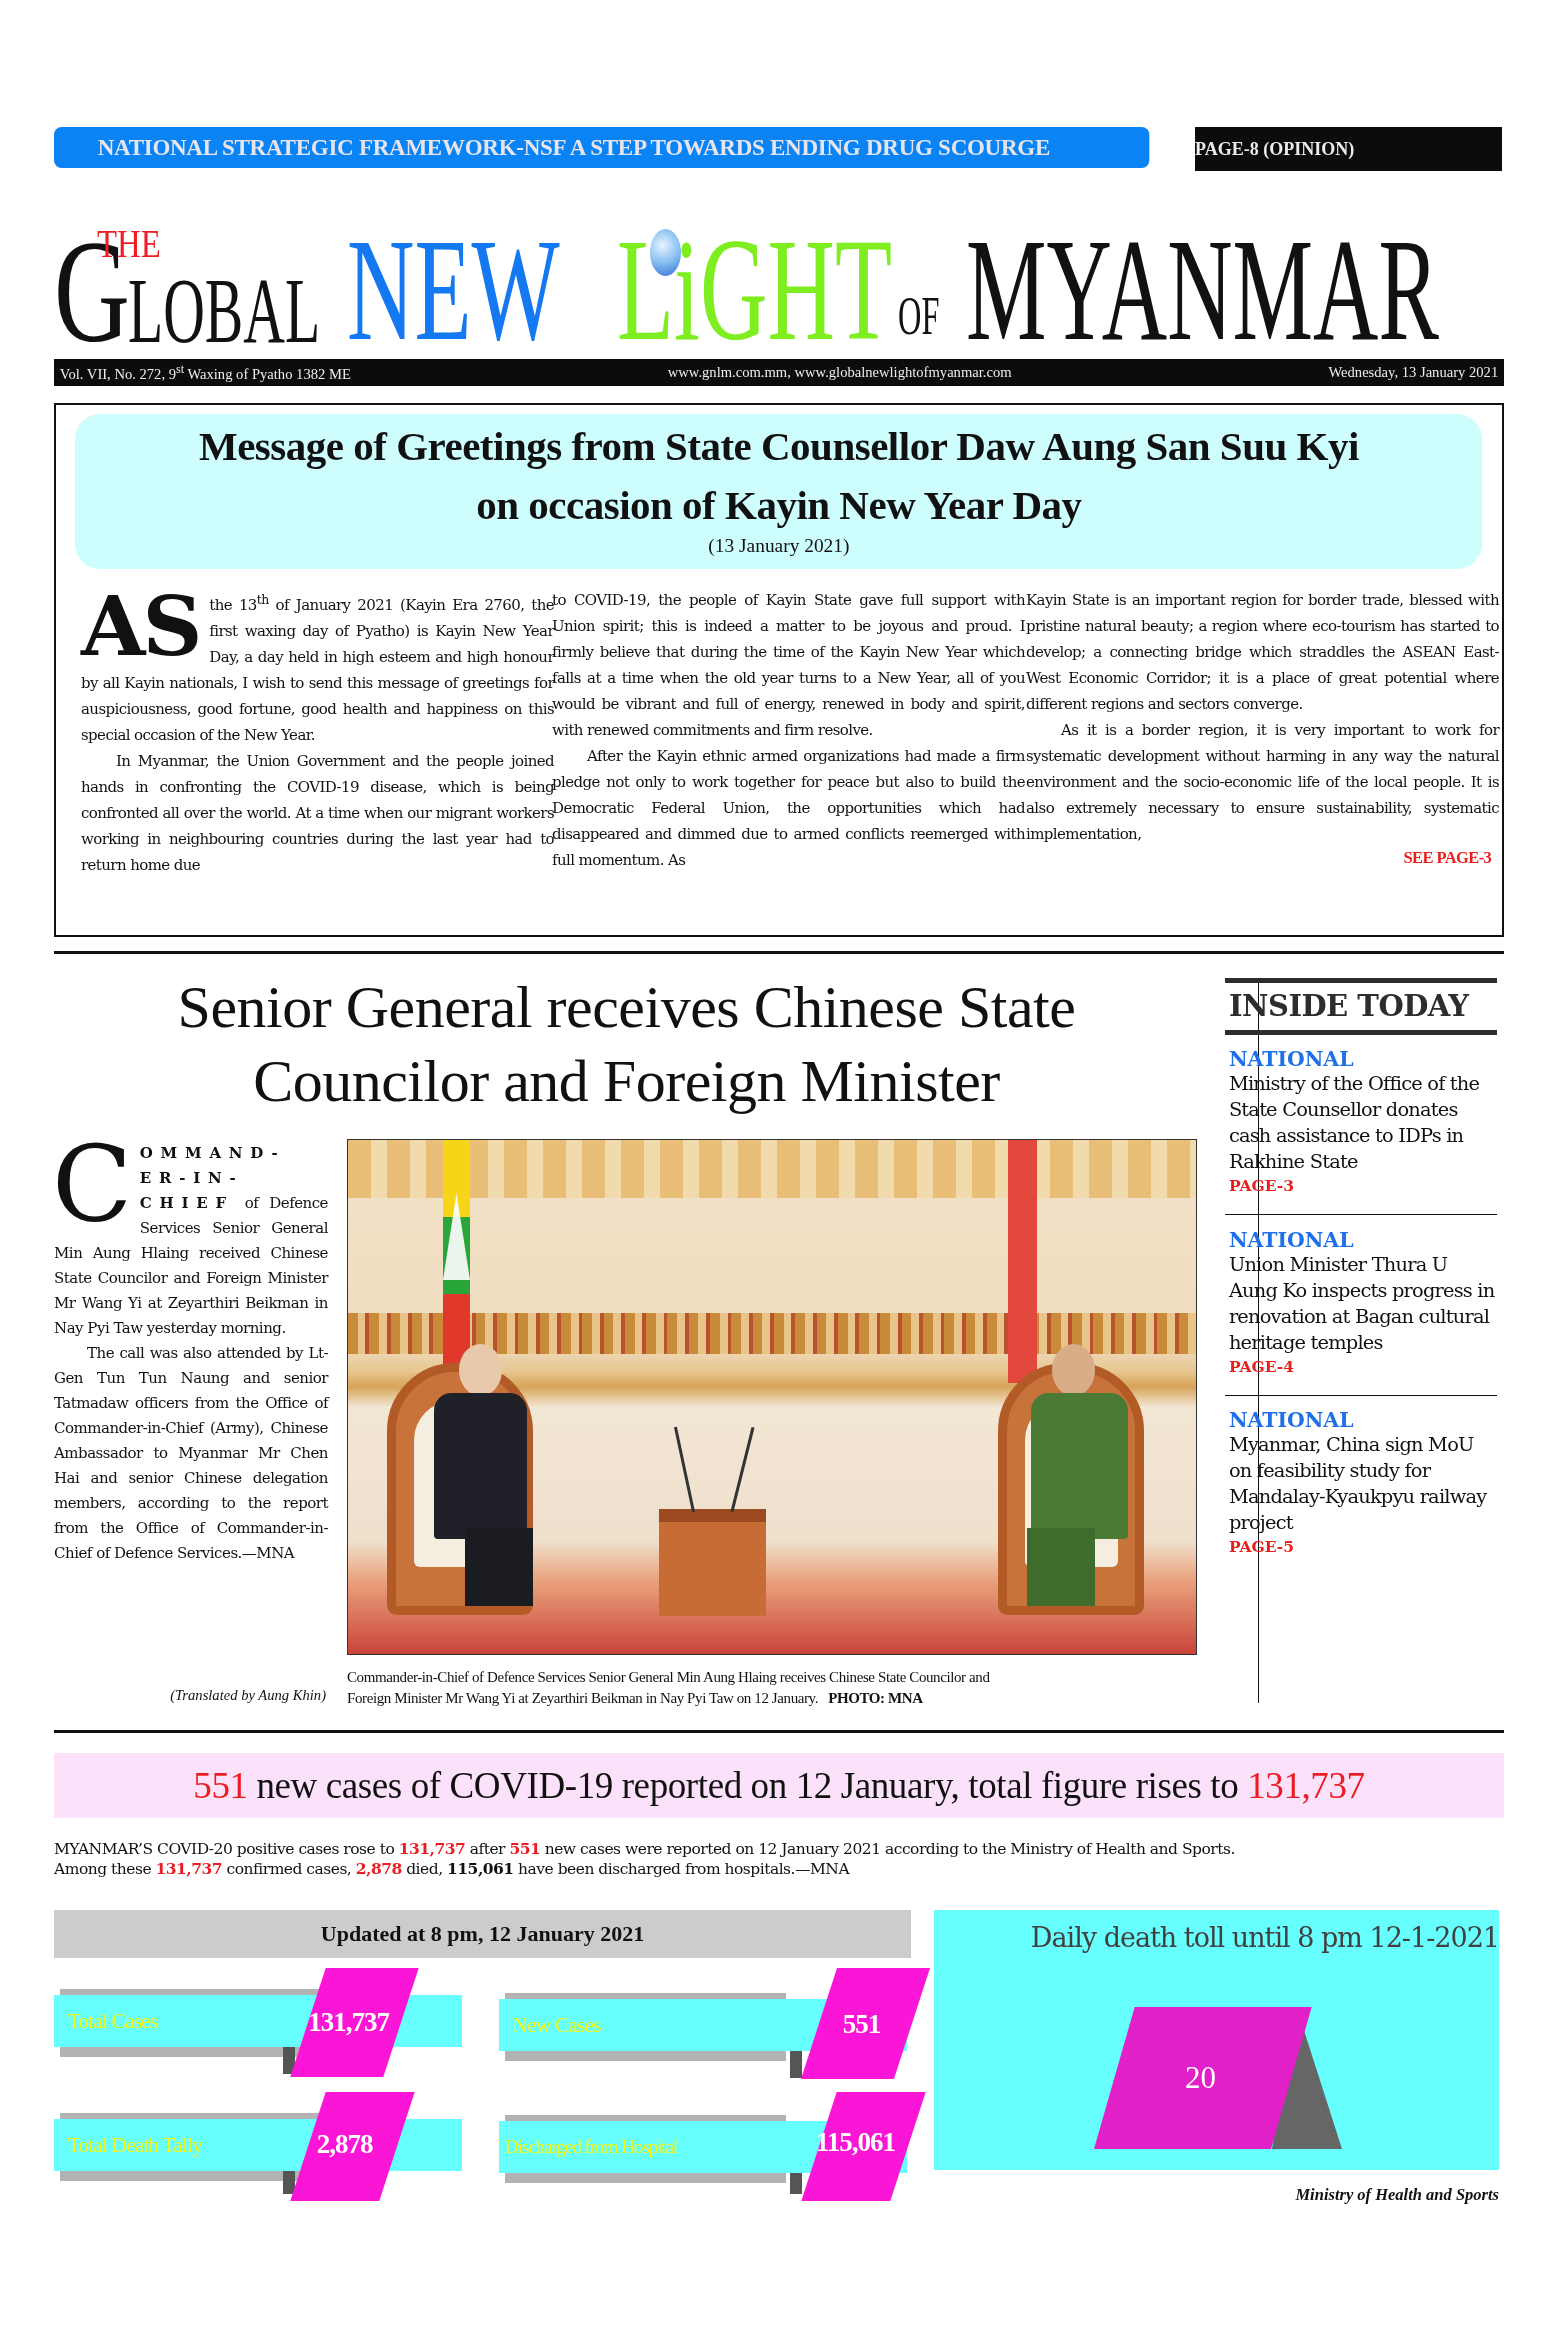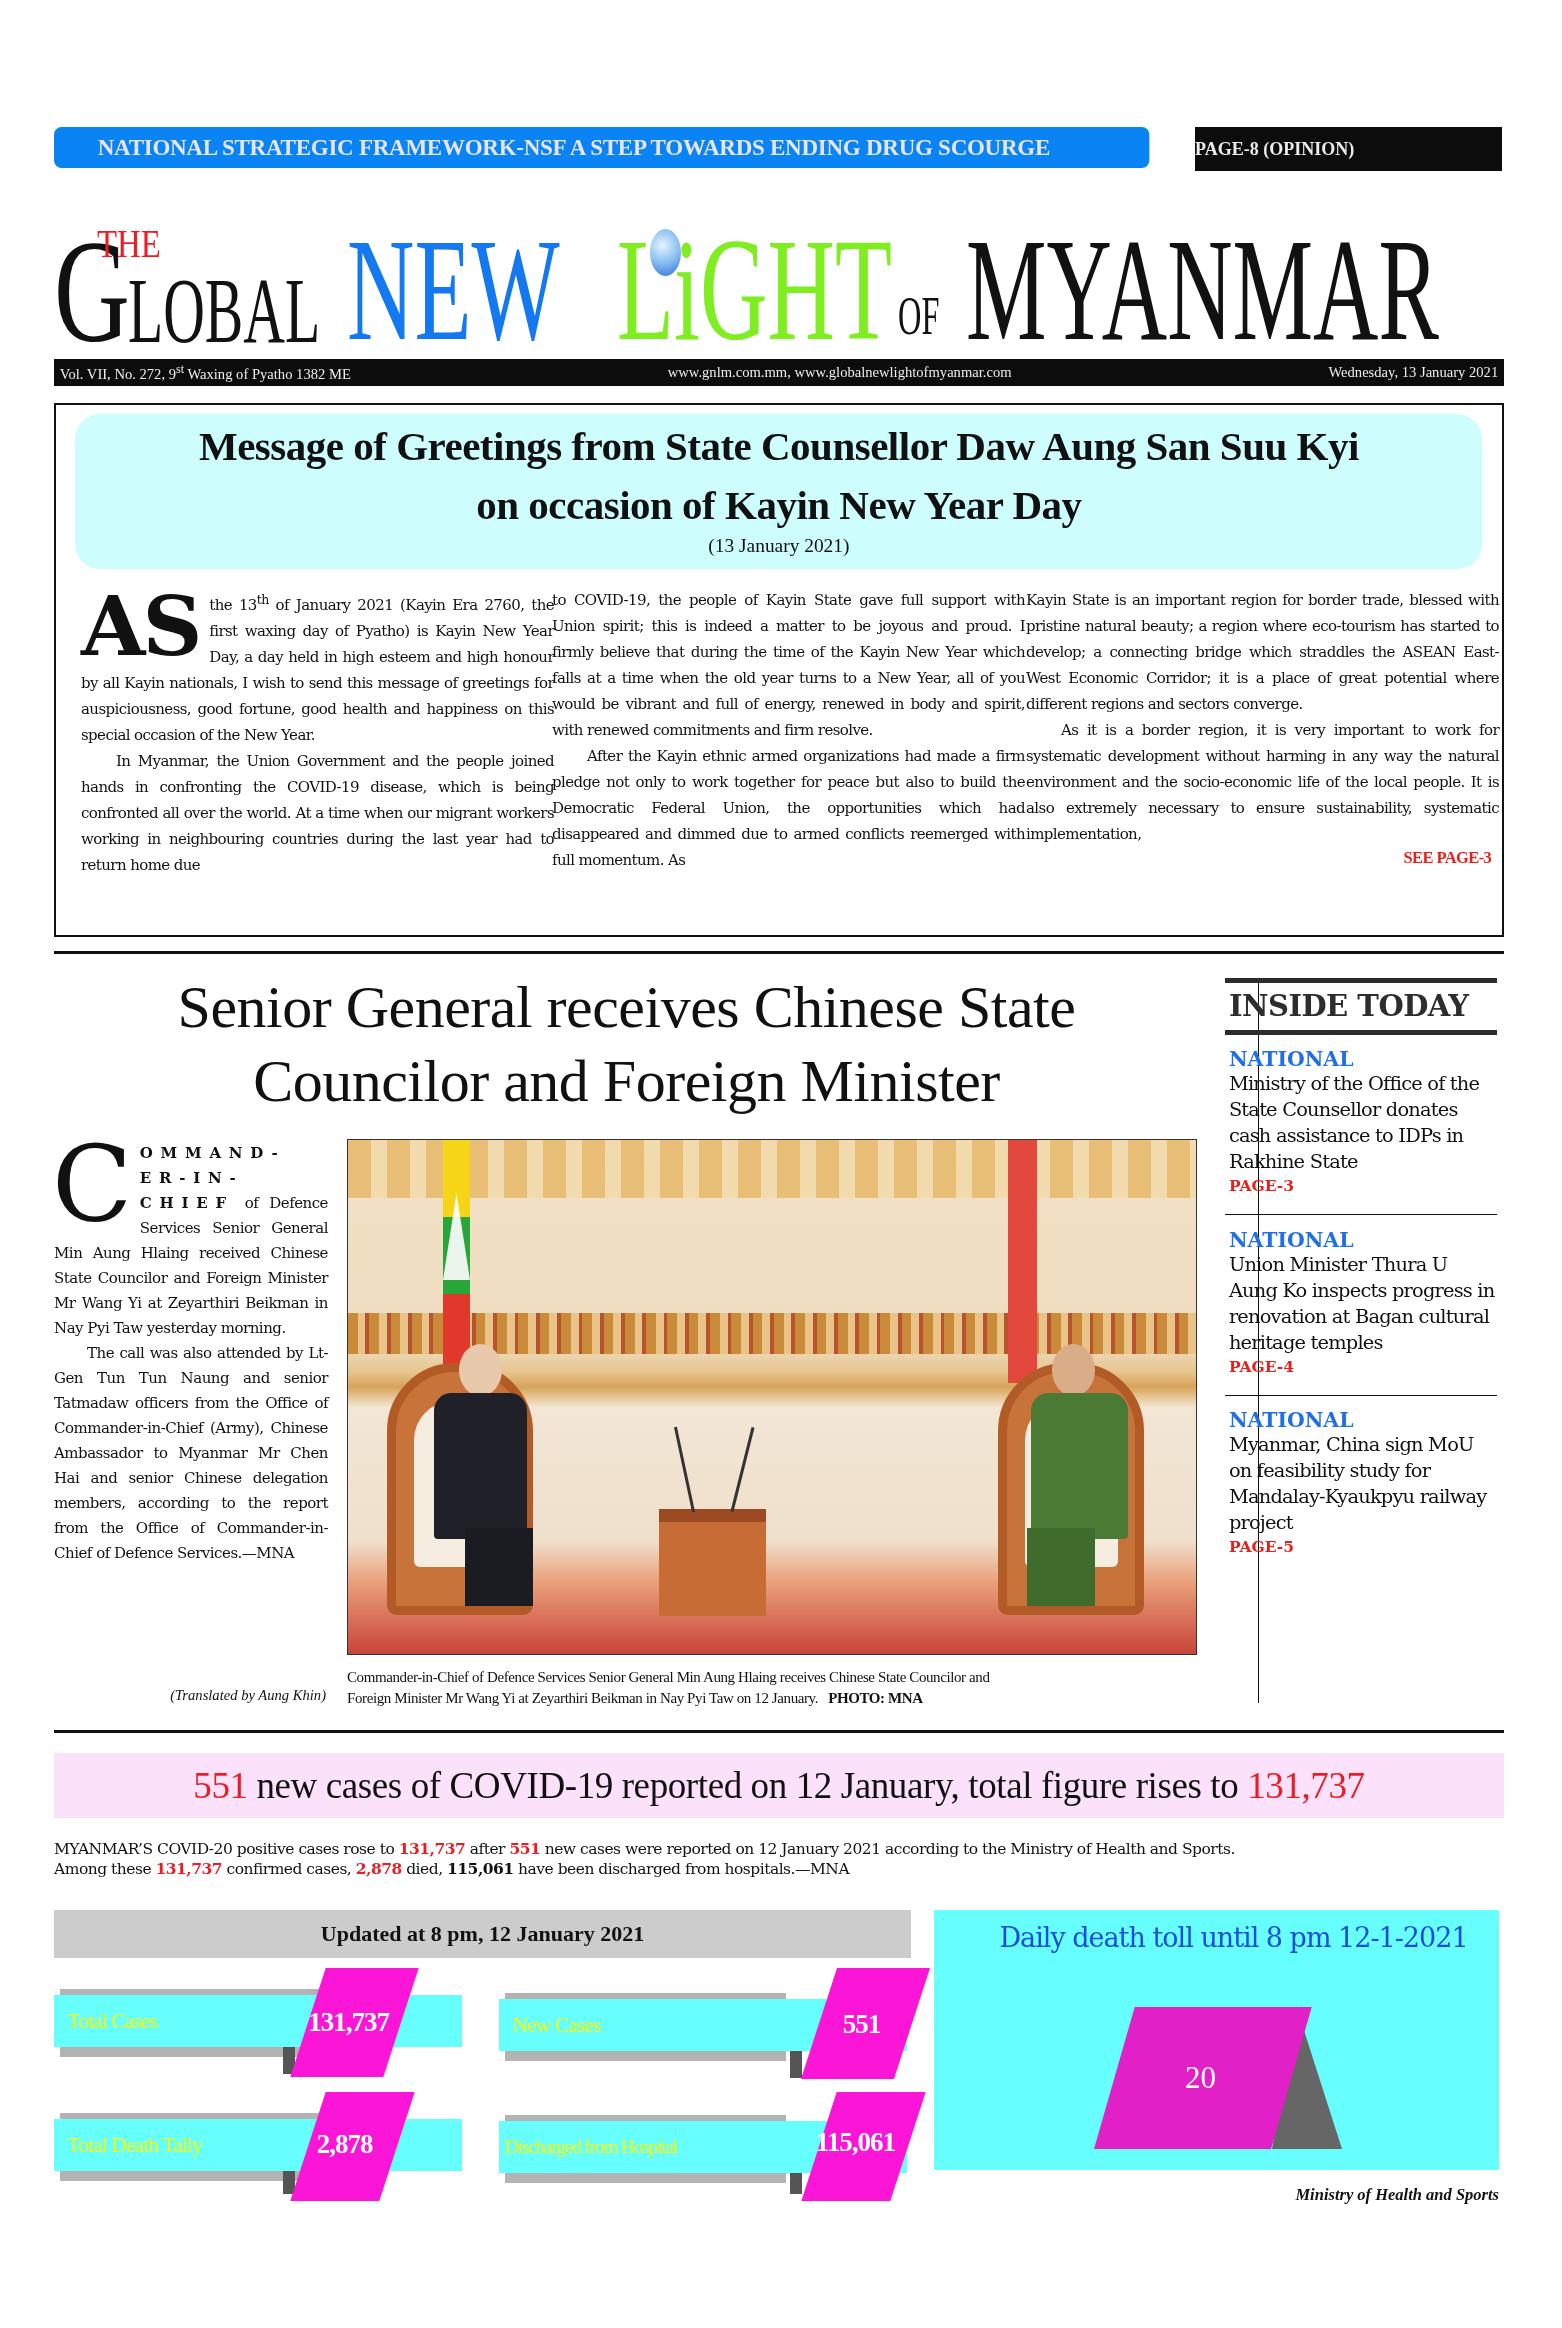--- a/index.html
+++ b/index.html
@@ -112,21 +112,21 @@
   .stat { position: absolute; width: 408px; height: 126px; }
   .stat .strip { position: absolute; left: 5.8px; width: 281px; height: 60px; background: #b3b3b3; top: 0; }
   .stat .strip2 { position: absolute; left: 5.8px; width: 281px; height: 19.4px; background: #b3b3b3; }
   .stat .cyan { position: absolute; left: 0; top: 5.8px; width: 408px; height: 52px; background: #66fffd; }
   .stat .label { position: absolute; left: 13.6px; top: 5.8px; height: 52px; line-height: 52px; color: #f5f50f; font-family: "Liberation Serif", serif; font-size: 21.3px; white-space: nowrap; letter-spacing: -0.8px; text-align: right; }
   .stat .mag { position: absolute; top: -27px; width: 97px; height: 109px; background: #fb15d7; transform: skewX(-18deg); }
   .stat .val { position: absolute; top: -27px; height: 109px; width: 107px; line-height: 109px; text-align: center; color: #ffffff; font-family: "Liberation Serif", serif; font-size: 27px; font-weight: bold; letter-spacing: -1px; }
   .stat .dark { position: absolute; width: 11.6px; height: 29px; background: #555; }
 
   #daily { left: 934px; top: 1910px; width: 565px; height: 260px; background: #66fffd; }
-  #daily-title { position: absolute; left: 0; top: 11.6px; width: 100%; text-align: center; font-family: "DejaVu Serif", serif; font-weight: 300; font-size: 27px; letter-spacing: -1px; color: #1d4ed8; margin-left: 17px; }
+  #daily-title { position: absolute; left: 0; top: 11.6px; width: 100%; text-align: right; font-family: "DejaVu Serif", serif; font-weight: 300; font-size: 27px; letter-spacing: -1px; color: #404040; }
   #daily-card { position: absolute; left: 160px; top: 97px; width: 177px; height: 142px; background: #e220c7; transform: skewX(-16deg); transform-origin: bottom left; }
   #daily-tent { position: absolute; left: 338px; top: 97px; width: 70px; height: 142px; background: #666; clip-path: polygon(35% 0, 100% 100%, 0 100%); }
   #daily-val { position: absolute; left: 184px; top: 97px; width: 165px; height: 142px; line-height: 142px; text-align: center; color: #fff; font-family: "Liberation Serif", serif; font-size: 31px; }
   #ministry { left: 934px; top: 2185px; width: 565px; text-align: right; font-family: "Liberation Serif", serif; font-style: italic; font-weight: bold; font-size: 16.5px; }
 </style>
 </head>
 <body>
 
 <div id="topbar" class="abs">
   <span>NATIONAL STRATEGIC FRAMEWORK-NSF A STEP TOWARDS ENDING DRUG SCOURGE</span>

